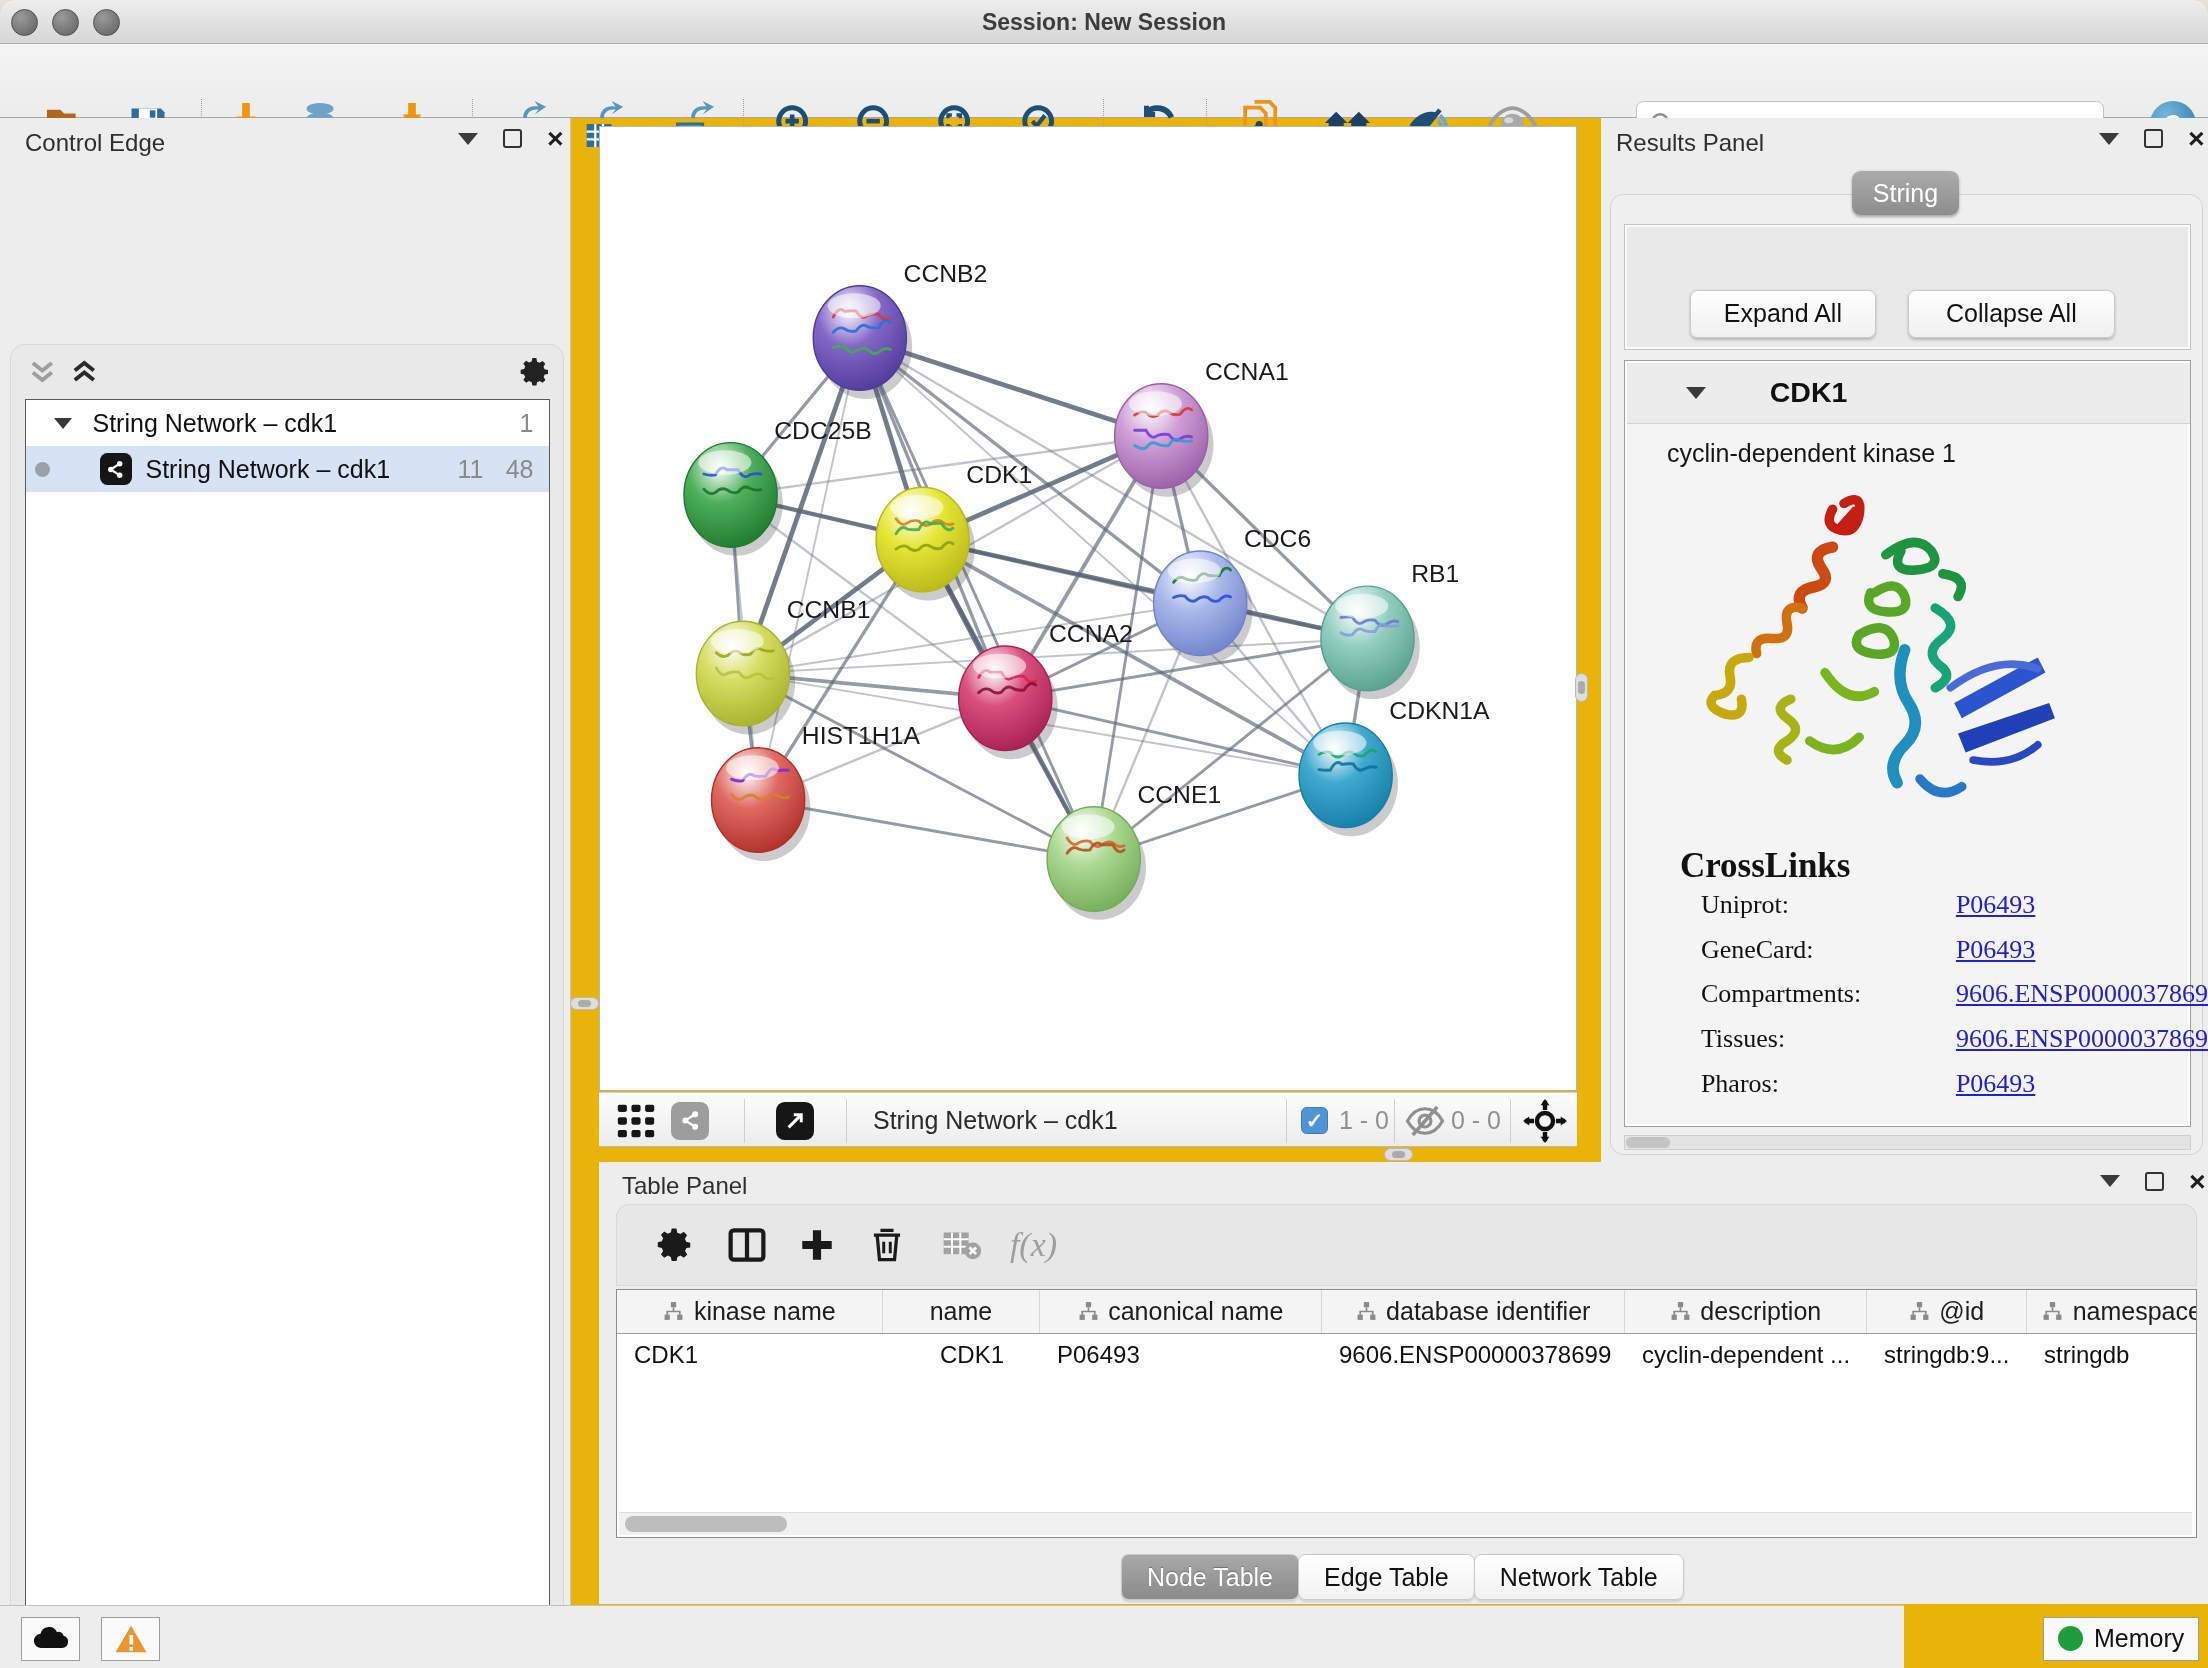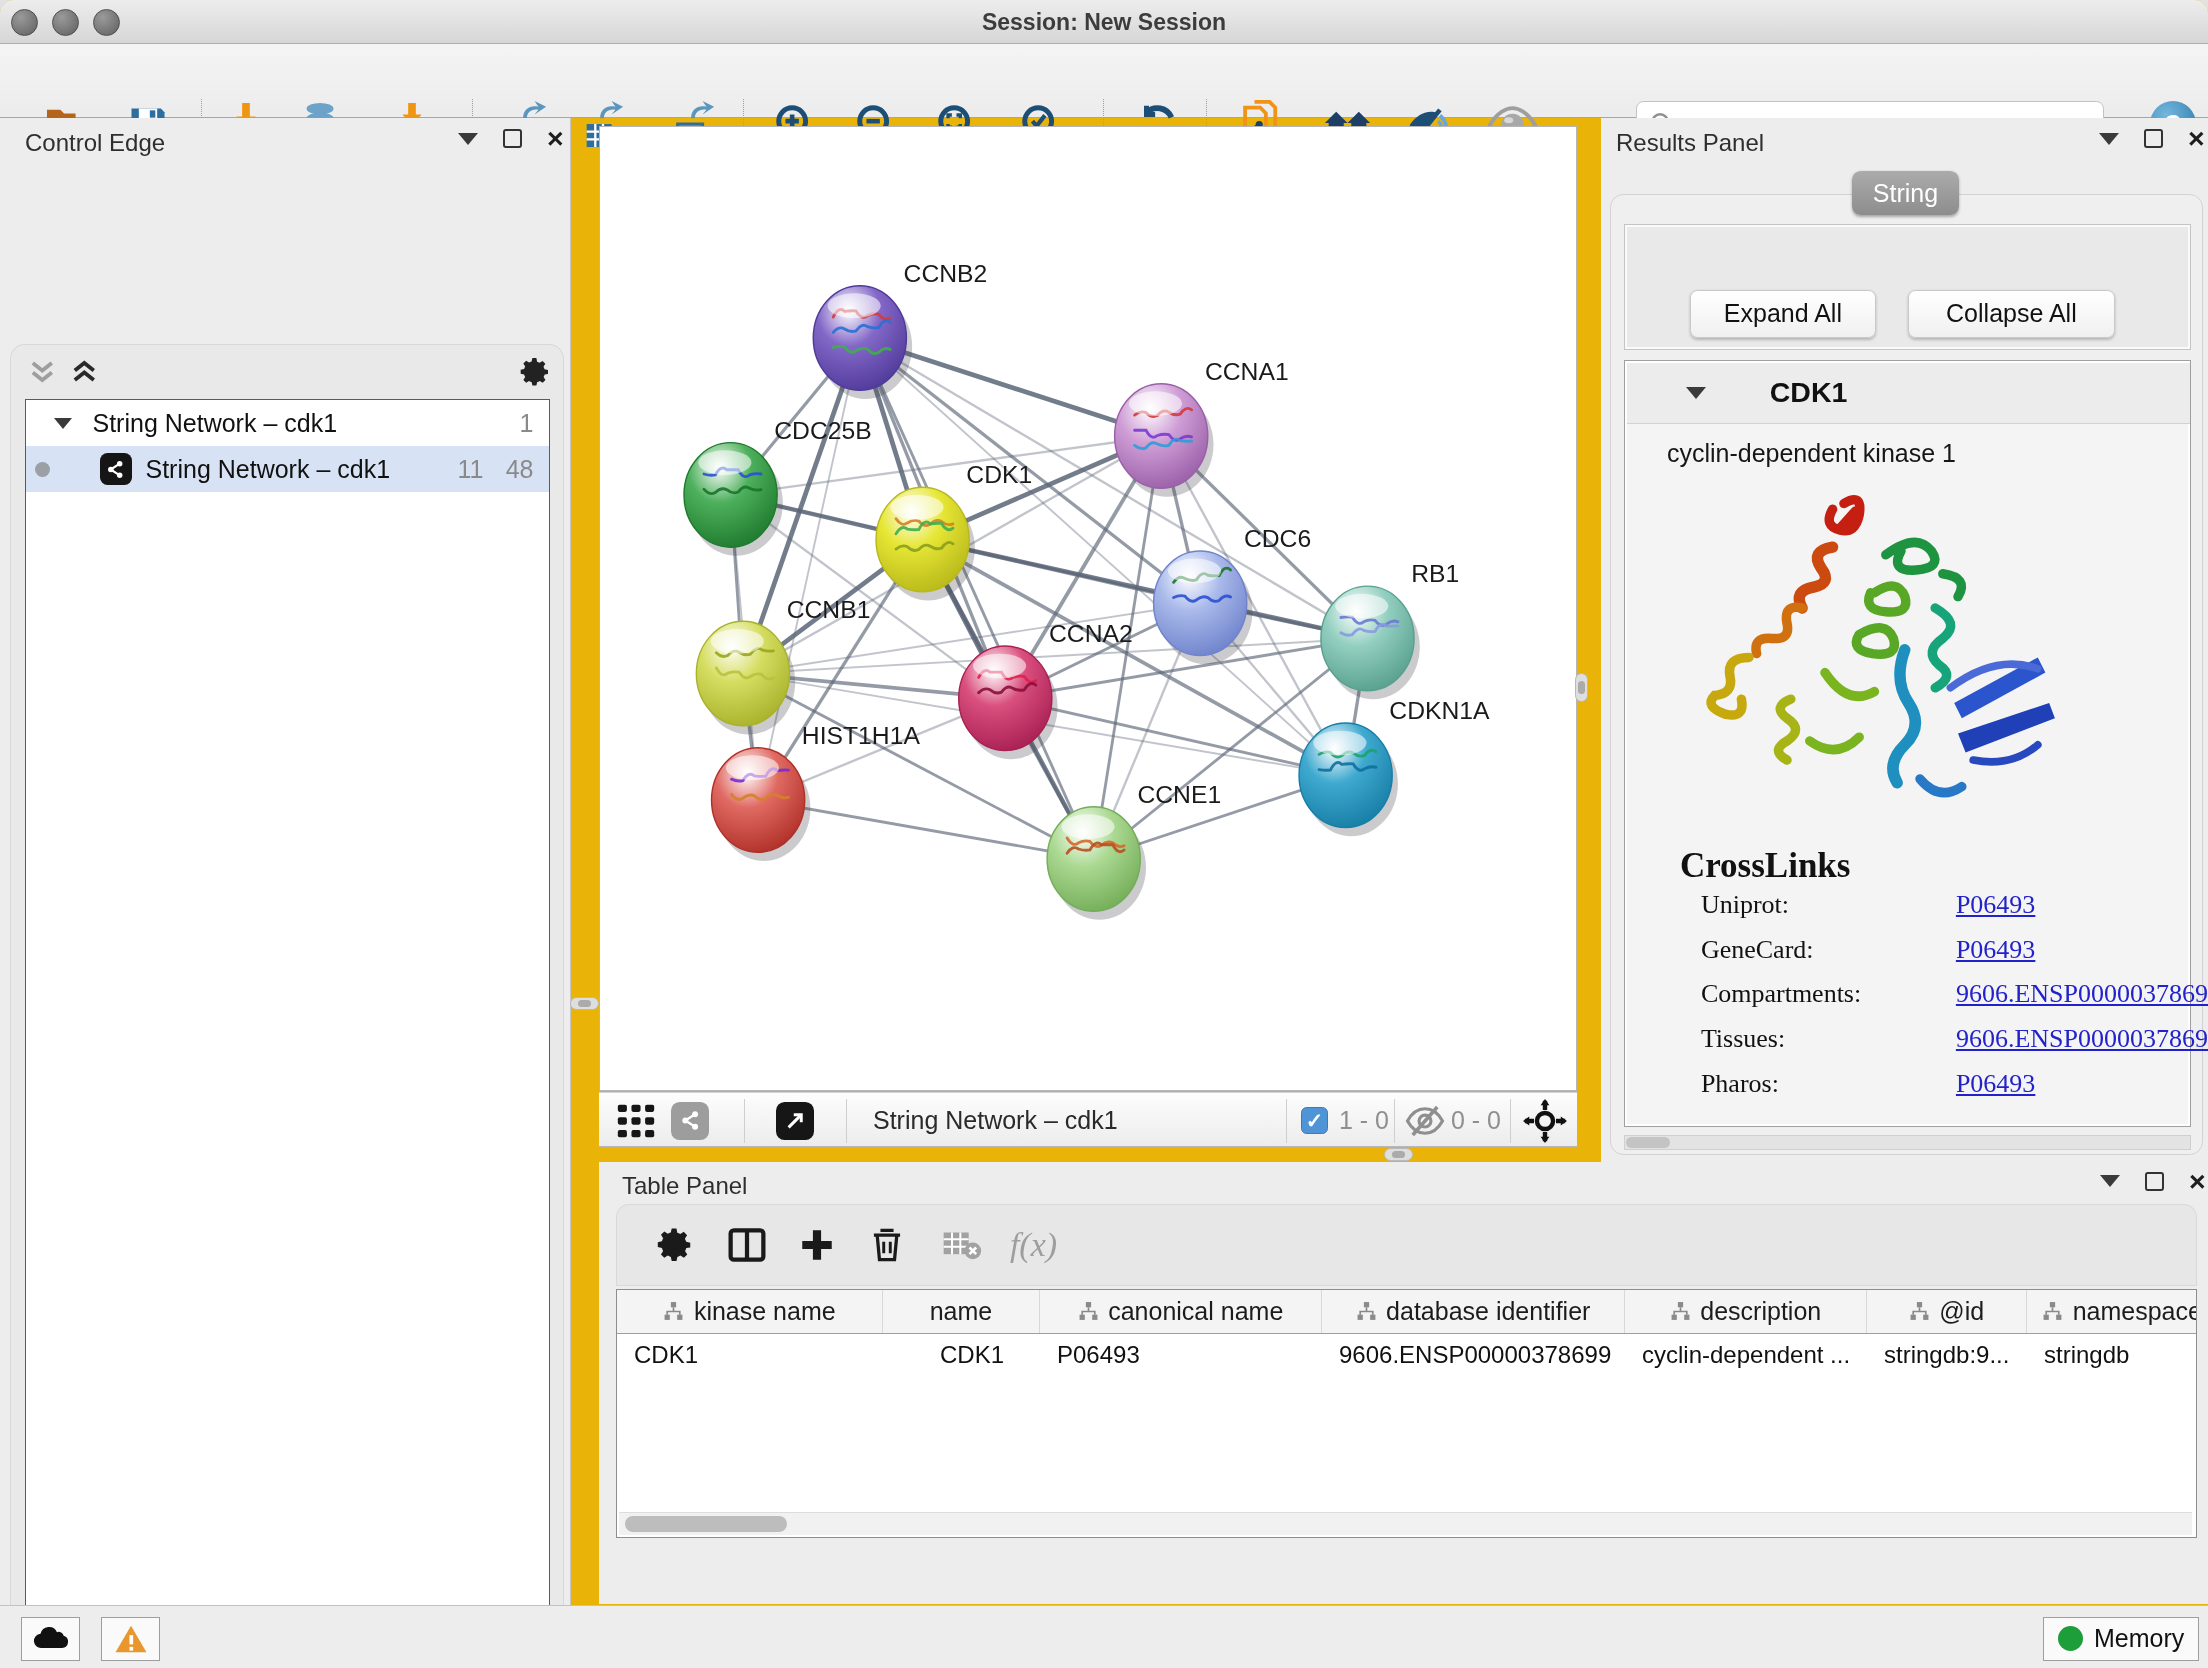--- a/index.html
+++ b/index.html
@@ -79,21 +79,21 @@
   #thead { display:flex; height:44px; background:#f4f4f4; border-bottom:1.9px solid #9f9f9f; }
   .th { position:relative; display:flex; align-items:center; justify-content:center; gap:9.5px; font-size:25px; color:#1c1c1c; border-right:1px solid #d8d8d8; overflow:hidden; white-space:nowrap; flex-shrink:0; }
   #trow { display:flex; height:42px; align-items:center; }
   .td { font-size:24px; color:#111; padding-left:17px; overflow:hidden; white-space:nowrap; flex-shrink:0; }
   #tp-hscroll { position:absolute; left:1.9px; bottom:1.9px; width:1573px; height:23px; background:#f1f1f1; border-top:1px solid #ddd; }
   #tp-hscroll i { position:absolute; left:5.7px; top:2.9px; width:162px; height:16px; background:#bdbdbd; border-radius:8.6px; }
   #tp-tabs { position:absolute; left:523px; top:392px; display:flex; }
   #tp-tabs .tab { height:46px; }
 
   
-  #status-bar { left:0; top:1605px; width:2208px; height:64px; background:#ededed; border-top:1.9px solid #c2c2c2; }
+  #status-bar { left:0; top:1605px; width:1904px; height:64px; background:#ededed; border-top:1.9px solid #c2c2c2; }
   .sb-btn { position:absolute; top:10.5px; height:44px; background:#fafafa; border:1.9px solid #9e9e9e; display:flex; align-items:center; justify-content:center; }
   #memory-button { left:2043px; width:156px; gap:11.4px; font-size:25px; color:#111; }
   #memory-button .gdot { width:25px; height:25px; border-radius:50%; background:#1d9e3a; }
 
   svg text { font-family:"Liberation Sans",sans-serif; }
   .node-label { font-size:26px; fill:#1a1a1a; }
 </style>
 </head>
 <body>
 
@@ -766,20 +766,25 @@
         <div class="td" style="width:282px">P06493</div>
         <div class="td" style="width:303px">9606.ENSP00000378699</div>
         <div class="td" style="width:242px">cyclin-dependent ...</div>
         <div class="td" style="width:160px">stringdb:9...</div>
         <div class="td" style="width:190px">stringdb</div>
       </div>
       <div id="tp-hscroll">
           <i></i>
         </div>
     </div>
+    <div id="tp-tabs">
+      <div class="tab selected">Node Table</div>
+      <div class="tab">Edge Table</div>
+      <div class="tab">Network Table</div>
+    </div>
   </div>
 
   <div id="status-bar" class="abs">
     <div class="sb-btn" style="left:21px; width:59px">
       <svg width="38" height="27" viewBox="0 0 24 16">
           <path d="M6 14a4.5 4.5 0 0 1-.6-9A5.5 5.5 0 0 1 15.8 4 3.2 3.2 0 0 1 20 6.2 4 4 0 0 1 19 14z" fill="#111"></path>
         </svg>
     </div>
     <div class="sb-btn" style="left:101px; width:59px">
       <svg width="34" height="30" viewBox="0 0 22 19">

